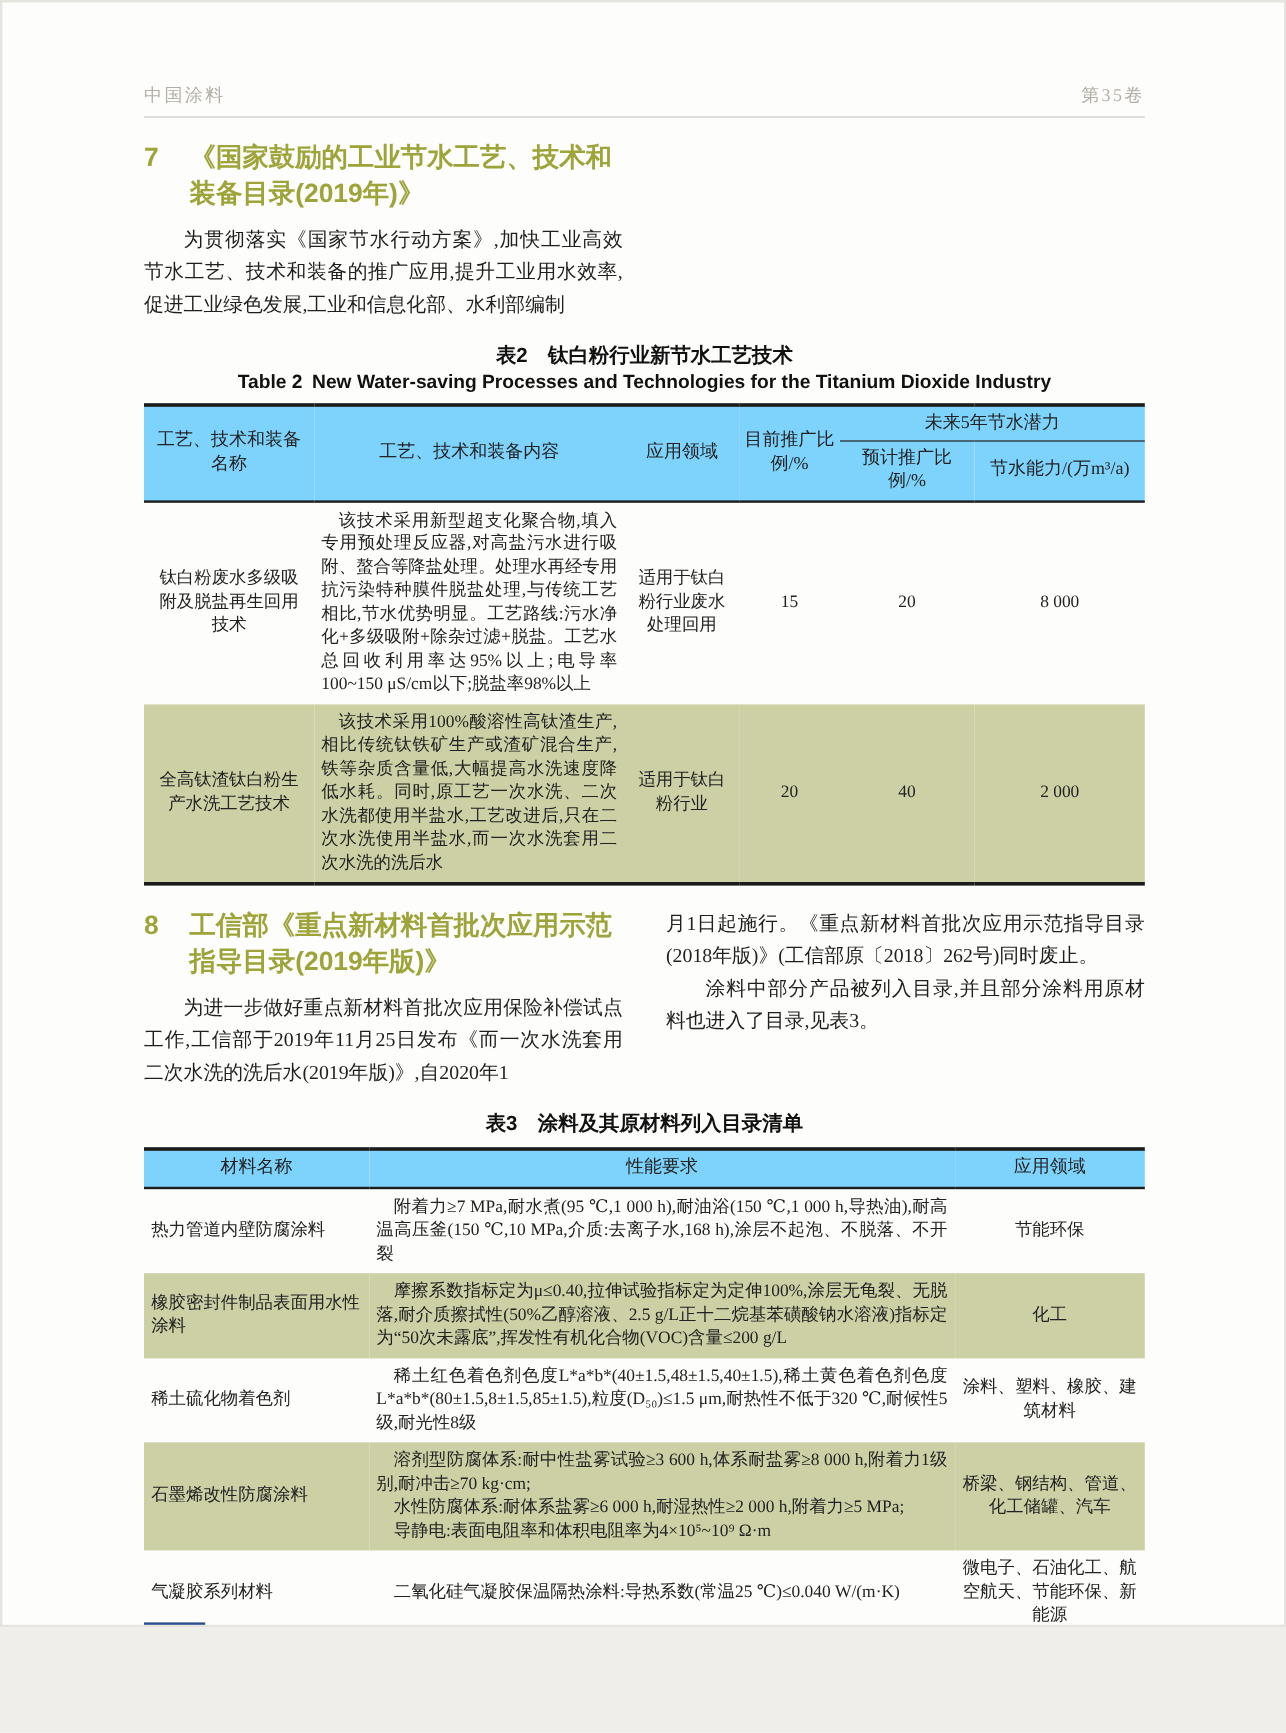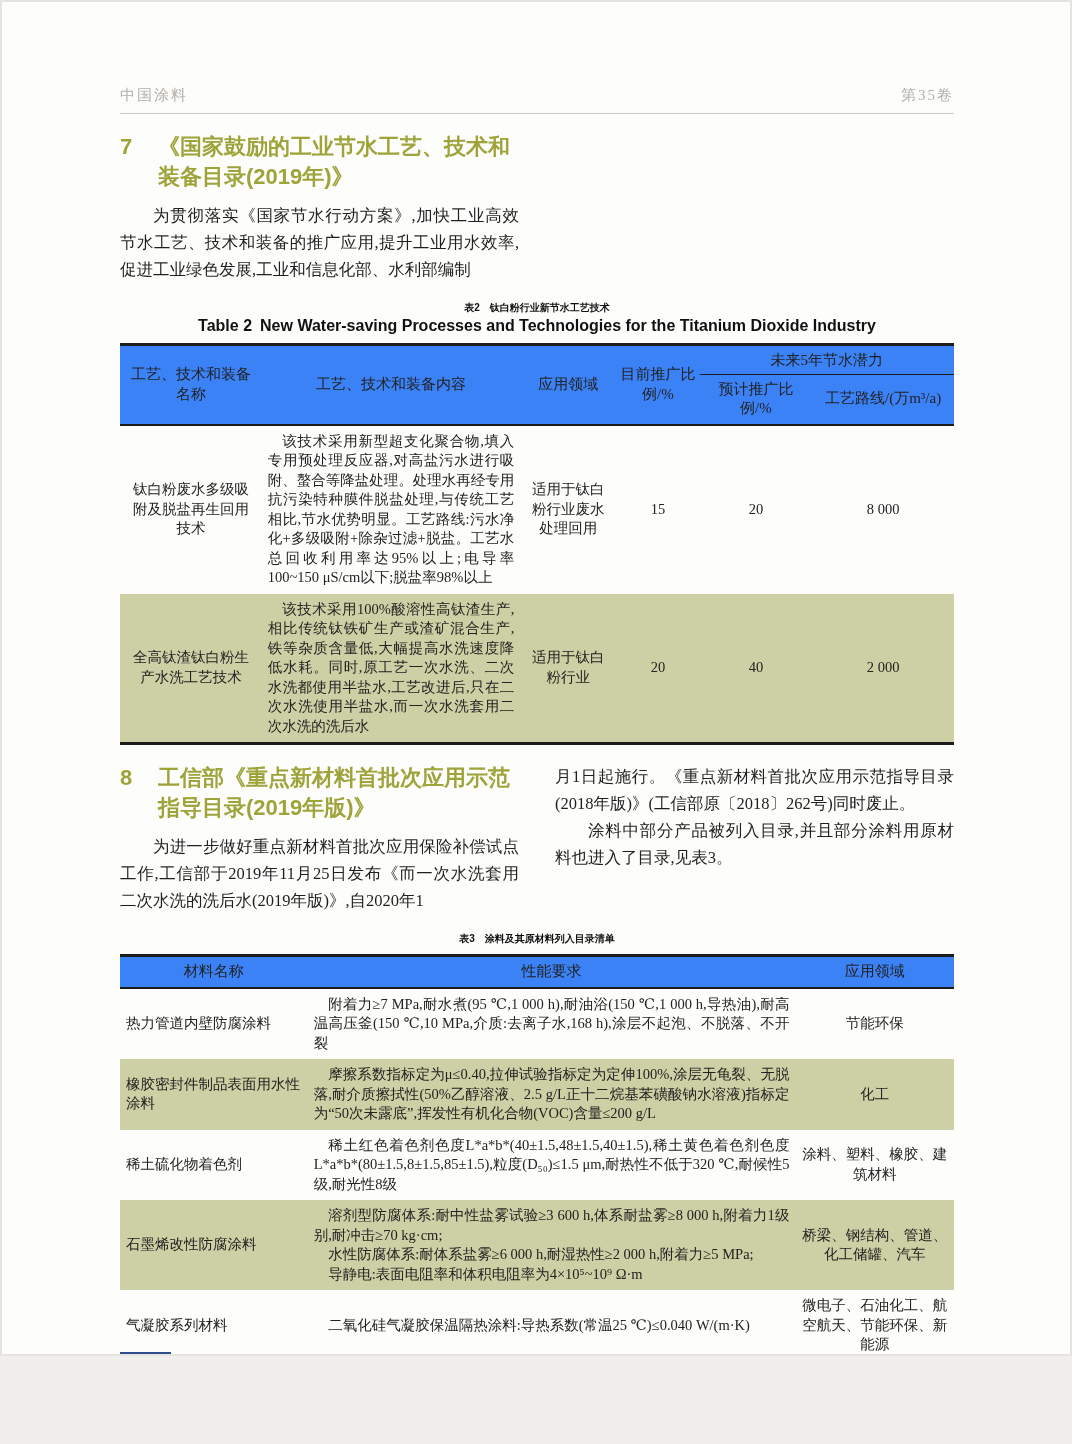--- a/index.html
+++ b/index.html
@@ -5,21 +5,21 @@
   * { box-sizing: border-box; margin: 0; padding: 0; }
   html,body { background:#efeeea; }
   body { font-family: "Liberation Serif","DejaVu Serif",serif; color:#222; }
   .page {
     position: relative;
     width: 1072px; height: 1356px;
     margin: 0 auto;
     background: #fdfdfb;
     overflow: hidden;
     box-shadow: inset 0 0 0 2px #e6e4df;
-    padding: 16px 118px 0 120px;
+    padding: 0 118px 0 120px;
   }
   
   .running-head {
     padding-top: 70px;
     display: flex; justify-content: space-between;
     font-size: 15px; color: #b2afa6; letter-spacing: 2px;
     border-bottom: 1px solid #ccc9c1;
     padding-bottom: 8px;
   }
   
@@ -38,37 +38,37 @@
   .para {
     font-size: 16.5px; line-height: 27px; text-align: justify;
     color: #1f1f1f;
   }
   .para.indent { text-indent: 2em; }
   .para + .para { margin-top: 0; }
   
   .tbl-caption { margin-top: 18px; margin-bottom: 8px; text-align: center; }
   .cap-zh {
     font-family: "Liberation Sans","DejaVu Sans",sans-serif;
-    font-weight: bold; font-size: 10px; color:#111;
+    font-weight: bold; font-size: 17px; color:#111;
   }
   .cap-en {
     font-family: Liberation Sans, sans-serif;
     font-weight: bold; font-size: 16px; color:#111; margin-top: 2px;
   }
   
   table.datatable {
     width: 100%; border-collapse: collapse;
     border-top: 3px solid #1c1c1c;
     border-bottom: 3px solid #1c1c1c;
     font-size: 14.5px; line-height: 19.5px;
   }
   table.datatable th {
     font-family: "Liberation Serif","DejaVu Serif",serif;
     font-weight: normal; font-size: 15px;
-    background: #3b82f6;
+    background: #7dd3fc;
     text-align: center; vertical-align: middle;
     padding: 5px 4px;
     border-bottom: 2px solid #1c1c1c;
   }
   table.datatable th.group { border-bottom: 1.5px solid #1c1c1c; padding-bottom: 3px; }
   table.datatable td {
     padding: 6px 6px; vertical-align: middle;
   }
   tr.shade td { background: #cdd0a4; }
   td.center { text-align: center; }
@@ -140,21 +140,21 @@
     <thead>
       <tr>
         <th rowspan="2">工艺、技术和装备名称</th>
         <th rowspan="2">工艺、技术和装备内容</th>
         <th rowspan="2">应用领域</th>
         <th rowspan="2">目前推广比例/%</th>
         <th colspan="2" class="group">未来5年节水潜力</th>
       </tr>
       <tr>
         <th>预计推广比例/%</th>
-        <th>工艺路线/(万m³/a)</th>
+        <th>节水能力/(万m³/a)</th>
       </tr>
     </thead>
     <tbody>
       <tr>
         <td class="center">钛白粉废水多级吸附及脱盐再生回用技术</td>
         <td class="justify">该技术采用新型超支化聚合物,填入专用预处理反应器,对高盐污水进行吸附、螯合等降盐处理。处理水再经专用抗污染特种膜件脱盐处理,与传统工艺相比,节水优势明显。工艺路线:污水净化+多级吸附+除杂过滤+脱盐。工艺水总回收利用率达95%以上;电导率100~150 μS/cm以下;脱盐率98%以上</td>
         <td class="center">适用于钛白粉行业废水处理回用</td>
         <td class="center">15</td>
         <td class="center">20</td>
         <td class="center">8 000</td>

